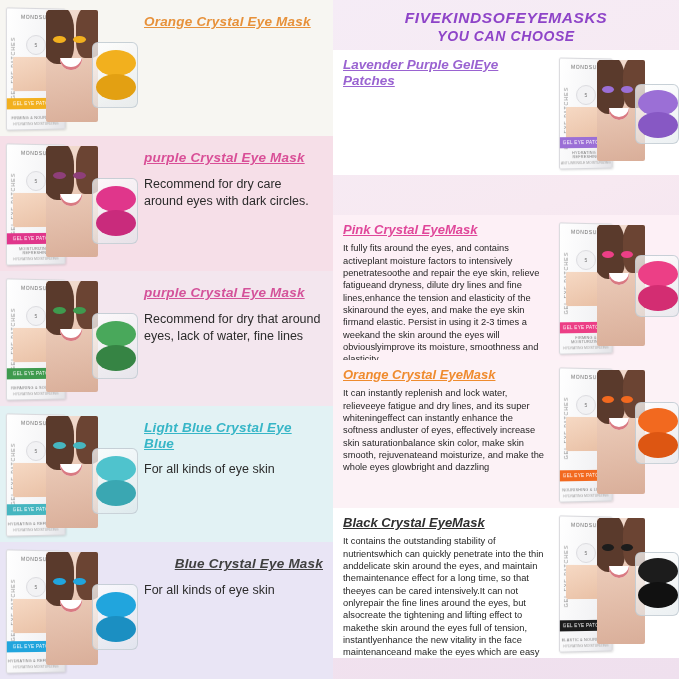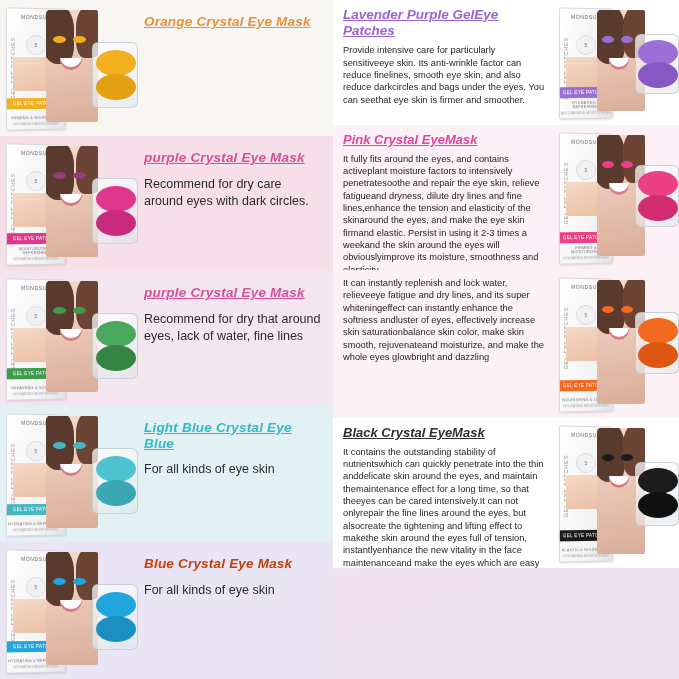--- a/index.html
+++ b/index.html
@@ -53,21 +53,21 @@
   
   .r1{background:#f7f6f2;height:136px;}
   .r1 .ltitle{color:#e7913a;text-decoration:underline;}
   .r2{background:#f6dfe8;height:135px;}
   .r2 .ltitle{color:#d94f97;text-decoration:underline;}
   .r3{background:#f3e6ee;height:135px;}
   .r3 .ltitle{color:#d4529a;text-decoration:underline;}
   .r4{background:#e2f2f4;height:136px;}
   .r4 .ltitle{color:#37b6c7;text-decoration:underline;}
   .r5{background:#e9e5f5;height:137px;}
-  .r5 .ltitle{color:#c2410c;}
+  .r5 .ltitle{color:#404040;text-decoration:underline;text-align:right;}
 
   
   .right{
     width:346px;height:679px;
     position:relative;
     background:linear-gradient(160deg,#f5ecf6 0%,#f7e9f1 35%,#f3e3ef 60%,#efe0ee 100%);
   }
   .rhead{
     text-align:center;
     padding:8px 6px 4px 6px;
@@ -112,21 +112,21 @@
     line-height:1.2;
   }
   .rbody{
     font-size:9.3px;
     color:#262626;
     line-height:1.33;
     margin:0;
   }
   .c1{background:#ffffff;height:125px;justify-content:space-between;}
   .c1 .rtitle{color:#9a63d1;text-decoration:underline;font-size:13.5px;}
-  .c2{background:#fdf0f6;height:145px;}
+  .c2{background:#fdf0f6;height:145px;margin-top:40px;}
   .c2 .rtitle{color:#e0479a;text-decoration:underline;}
   .c3{background:#fcf2f6;height:148px;}
   .c3 .rtitle{color:#ef8b2e;text-decoration:underline;}
   .c4{background:#ffffff;height:150px;}
   .c4 .rtitle{color:#2f2f2f;text-decoration:underline;}
 
   
   .box{
     position:absolute;
     left:6px;top:8px;
@@ -366,25 +366,28 @@
         <div class="patch pB" style="left:96px;top:74px;background:#1b8fc2"></div>
       </div>
       <div class="ltext">
         <p class="ltitle">Blue Crystal Eye Mask</p>
         <p class="lbody">For all kinds of eye skin</p>
       </div>
     </div>
   </div>
 
   <div class="right">
+    <div class="rhead">
+      <div class="l1">FIVEKINDSOFEYEMASKS</div>
+      <div class="l2">YOU CAN CHOOSE</div>
+    </div>
 
     <div class="rcard c1">
       <div class="rtext">
         <p class="rtitle">Lavender Purple GelEye Patches</p>
-        <p class="rbody">Provide intensive care for particularly sensitiveeye skin. Its anti-wrinkle factor can reduce finelines, smooth eye skin, and also reduce darkcircles and bags under the eyes. You can seethat eye skin is firmer and smoother.</p>
       </div>
       <div class="pack">
         <div class="box" style="left:2px;width:52px">
           <div class="brand">MONDSUB</div>
           <div class="vert">GEL EYE PATCHES</div>
           <div class="pill">5</div>
           <div class="face"></div>
           <div class="bar" style="background:#9b6fd6">GEL EYE PATCHES</div>
           <div class="sub">HYDRATING &amp; REFRESHING</div>
           <div class="sub2">ANTI-WRINKLE MOISTURIZING</div>
@@ -425,20 +428,21 @@
           <div class="smile" style="left:12px;width:20px"></div>
         </div>
         <div class="tray" style="left:78px;top:40px;width:42px;height:60px"></div>
         <div class="patch pA" style="left:81px;top:46px;background:#ec3f86"></div>
         <div class="patch pB" style="left:81px;top:70px;background:#d32d72"></div>
       </div>
     </div>
 
     <div class="rcard c3">
       <div class="rtext">
+        <p class="rtitle">Orange Crystal EyeMask</p>
         <p class="rbody">It can instantly replenish and lock water, relieveeye fatigue and dry lines, and its super whiteningeffect can instantly enhance the softness andluster of eyes, effectively increase skin saturationbalance skin color, make skin smooth, rejuvenateand moisturize, and make the whole eyes glowbright and dazzling</p>
       </div>
       <div class="pack">
         <div class="box" style="left:2px;width:52px">
           <div class="brand">MONDSUB</div>
           <div class="vert">GEL EYE PATCHES</div>
           <div class="pill">5</div>
           <div class="face"></div>
           <div class="bar" style="background:#f2691f">GEL EYE PATCHES</div>
           <div class="sub">NOURISHING &amp; LIFTING</div>

